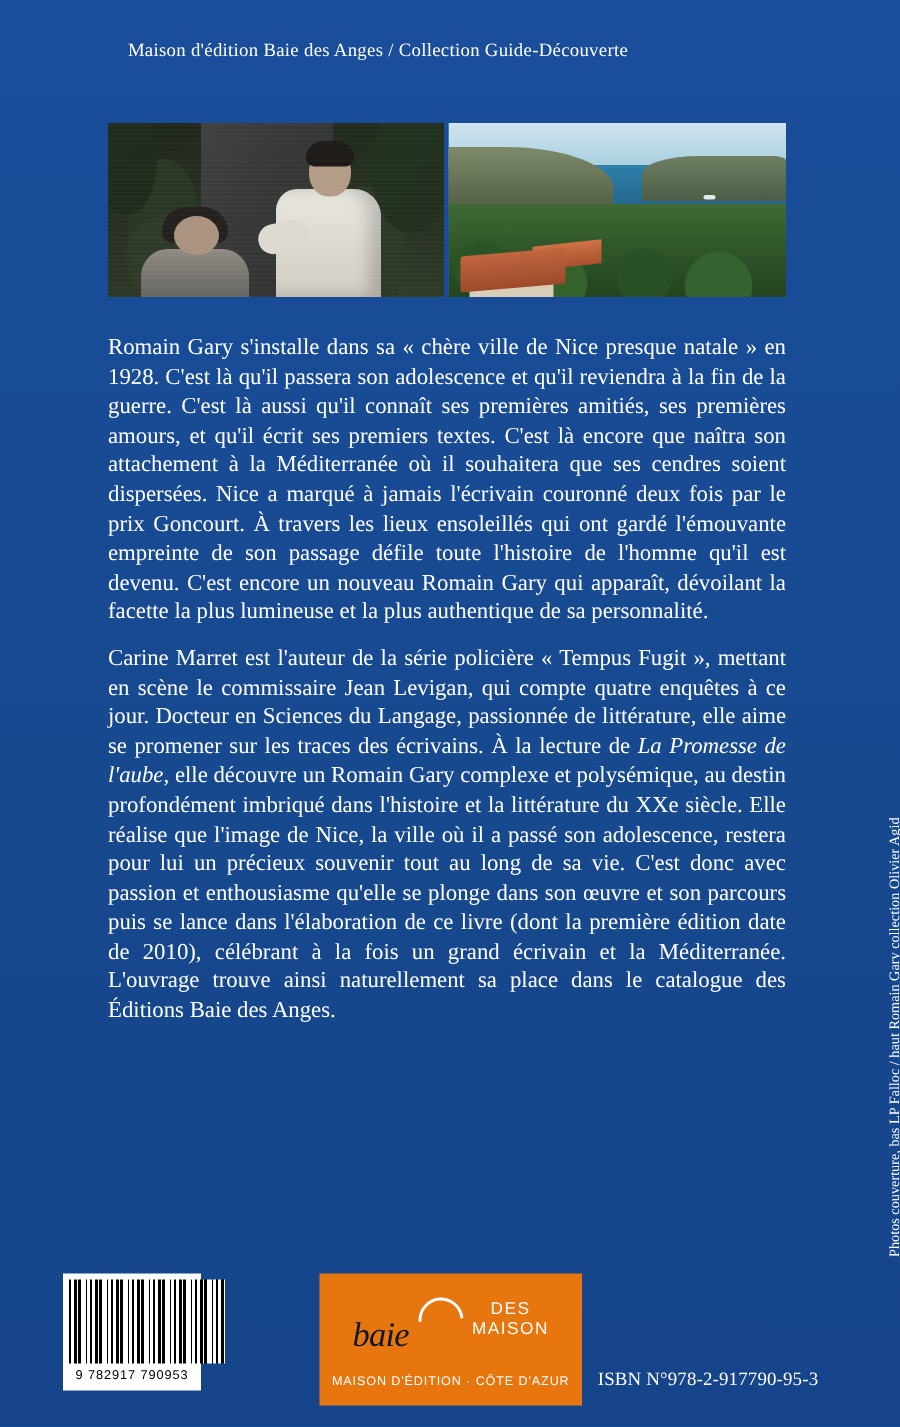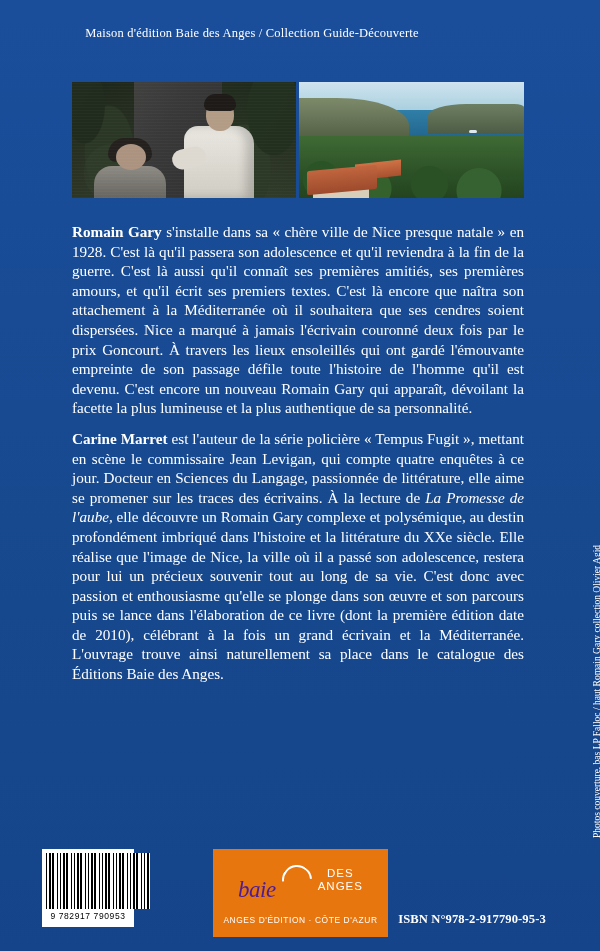--- a/index.html
+++ b/index.html
@@ -174,21 +174,21 @@
     left: 72px;
     width: 452px;
     font-family: "Liberation Serif", serif;
     font-size: 15.2px;
     line-height: 19.6px;
     text-align: justify;
     color: #ffffff;
   }
   .body-text p { margin: 0 0 0 0; }
   .body-text p + p { margin-top: 11px; }
-  .body-text b { font-weight: bold; }
+  .body-text b { font-weight: normal; }
   .body-text i { font-style: italic; }
 
   
   .credit {
     position: absolute;
     right: 8px;
     top: 498px;
     width: 340px;
     transform: rotate(-90deg);
     transform-origin: right top;
@@ -241,21 +241,21 @@
   .logo-top {
     display: flex;
     align-items: center;
     gap: 6px;
     margin-top: -4px;
   }
   .logo-baie {
     font-family: "Liberation Serif", serif;
     font-style: italic;
     font-size: 23px;
-    color: #4c1d95;
+    color: #0f172a;
     letter-spacing: -0.5px;
     margin-top: 20px;
   }
   .logo-swoosh {
     width: 26px; height: 26px;
     border: 2.5px solid #ffffff;
     border-radius: 50%;
     border-right-color: transparent;
     border-bottom-color: transparent;
     transform: rotate(40deg);
@@ -280,21 +280,21 @@
     position: absolute;
     right: 28px;
     bottom: 22px;
     width: 200px;
     text-align: center;
     font-family: "Liberation Serif", serif;
     color: #ffffff;
     font-size: 12.6px;
     line-height: 19px;
   }
-  .right-info .isbn { letter-spacing: 0.1px; font-weight: bold; }
+  .right-info .isbn { letter-spacing: 0.1px; }
   .right-info .site { font-size: 12px; }
   .right-info .price { font-size: 12.6px; }
 </style>
 </head>
 <body>
 
 <div class="page">
 
   <div class="publisher-line">Maison d'édition Baie des Anges / Collection Guide-Découverte</div>
 
@@ -339,23 +339,23 @@
     <div class="barcode-bars"></div>
     <div class="barcode-num">9 782917 790953</div>
   </div>
 
   <div class="logo-box">
     <div class="logo-top">
       <span class="logo-baie">baie</span>
       <span class="logo-swoosh"></span>
       <span class="logo-des">
         <span>DES</span><br>
-        <span>ANGES</span>
+        <span>MAISON</span>
       </span>
     </div>
-    <div class="logo-sub">ANGES D'ÉDITION · CÔTE D'AZUR</div>
+    <div class="logo-sub">MAISON D'ÉDITION · CÔTE D'AZUR</div>
   </div>
 
   <div class="right-info">
     <div class="isbn">ISBN N°978-2-917790-95-3</div>
   </div>
 
 </div>
 
 </body></html>

